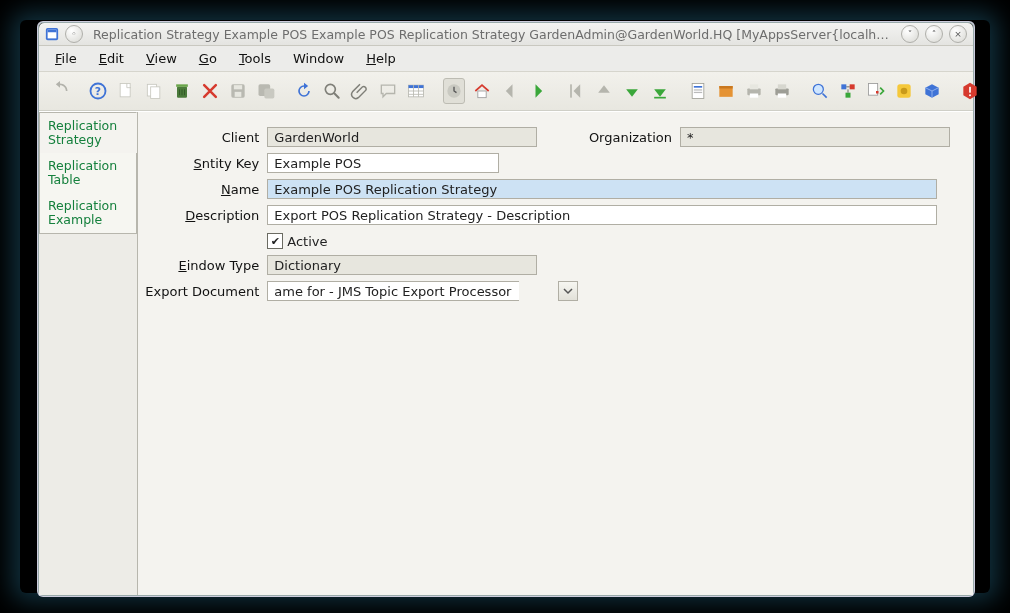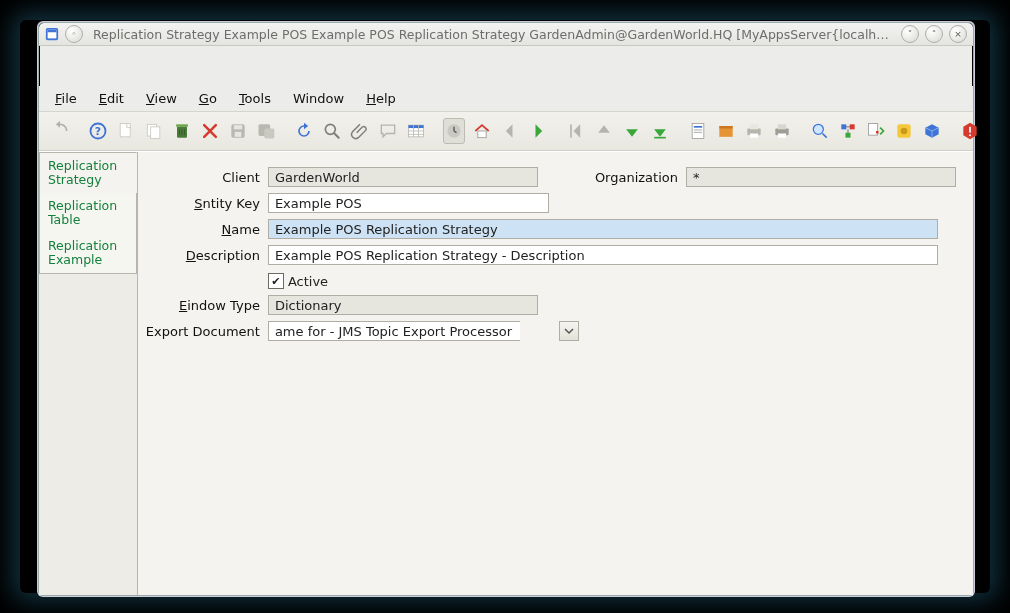--- a/index.html
+++ b/index.html
@@ -24,36 +24,36 @@
   html,body{margin:0;padding:0;font-family:"DejaVu Sans","Liberation Sans",Arial,sans-serif;font-size:13px;color:var(--text);}
   body{background:var(--bg);width:1010px;height:613px;position:relative;overflow:hidden;}
   .glow{position:absolute;inset:20px;border-radius:6px;box-shadow:0 0 25px 8px #2a7a9a66;}
   .window{position:absolute;left:38px;top:22px;width:934px;height:572px;background:var(--win);border:1px solid #9aa;border-radius:5px;display:flex;flex-direction:column;box-shadow:0 0 0 1px #000 inset,0 0 0 1px #ccd;}
   
   .titlebar{height:22px;display:flex;align-items:center;gap:6px;padding:0 6px;background:linear-gradient(#f3f3f1,#e4e4e1);border-bottom:1px solid #c9c8c0;border-radius:5px 5px 0 0;color:var(--title);font-size:12.5px;white-space:nowrap;}
   .titlebar .app-icon{width:14px;height:14px;flex:none;}
   .titlebar .wbtn{width:16px;height:16px;border-radius:50%;border:1px solid #afafaa;background:radial-gradient(circle at 35% 30%,#fff,#d8d8d3);flex:none;display:flex;align-items:center;justify-content:center;font-size:9px;color:#555;}
   .titlebar .title{flex:1;overflow:hidden;text-overflow:ellipsis;white-space:nowrap;padding:0 4px;}
   
-  .menubar{display:flex;gap:2px;padding:3px 6px;background:var(--win);border-bottom:1px solid #d6d5cd;margin-top:40px;}
+  .menubar{display:flex;gap:2px;padding:3px 6px;background:var(--win);border-bottom:1px solid #d6d5cd;}
   .menubar .menu{padding:2px 10px;color:#111;border-radius:3px;}
   .mne{text-decoration:underline;}
   
   .toolbar{display:flex;align-items:center;gap:6px;padding:6px 10px;background:linear-gradient(#f2f1ec,#e8e7e0);border-bottom:1px solid #cfcfc7;}
   .toolbar .tbtn{width:24px;height:24px;display:flex;align-items:center;justify-content:center;border:1px solid transparent;border-radius:3px;}
   .toolbar .tbtn.active{background:#e0dfd7;border-color:#bdbcb3;}
   .toolbar .sep{width:1px;height:22px;background:#cfcfc6;margin:0 2px;}
   
   .body{flex:1;display:flex;position:relative;background:var(--panel);border-top:1px solid #fff;}
   .tabs{width:98px;display:flex;flex-direction:column;background:var(--panel2);border-right:1px solid var(--border);}
   .tab{padding:6px 8px;border:1px solid var(--border);border-bottom:none;background:#f6f6f1;color:#15803d;font-size:12.5px;line-height:14px;cursor:default;}
   .tab.sel{background:var(--panel);border-right-color:var(--panel);position:relative;z-index:2;font-weight:500;}
   .tab+ .tab{border-top:none;}
   .tab:last-child{border-bottom:1px solid var(--border);}
-  .form{flex:1;padding:10px 10px 10px 0;position:relative;}
+  .form{flex:1;padding:10px 16px 10px 0;position:relative;}
   .form table{border-spacing:6px 4px;}
   td.label{text-align:right;vertical-align:top;padding-top:4px;white-space:nowrap;color:#111;width:118px;}
   .field{display:inline-block;border:1px solid var(--field-border);background:#fff;height:20px;padding:2px 6px;font-size:13px;box-sizing:border-box;vertical-align:top;}
   .field.readonly{background:var(--readonly);}
   .field.selected{background:var(--selected);}
   .field.tall{height:62px;}
   .cbwrap{display:flex;align-items:center;gap:4px;padding-top:2px;}
   .checkbox{width:14px;height:14px;border:1px solid #6b6b62;background:#fff;display:inline-flex;align-items:center;justify-content:center;font-size:11px;line-height:11px;color:#222;}
   .combo{position:relative;display:inline-flex;align-items:stretch;gap:39px;}
   .combo .field{border-right:none;}
@@ -301,31 +301,31 @@
       <table>
         <tbody>
             <tr>
           <td class="label">Client</td>
           <td><div class="field readonly" style="width:270px">GardenWorld</div></td>
           <td class="label" style="width:120px">Organization</td>
           <td><div class="field readonly" style="width:270px">*</div></td>
         </tr>
         <tr>
           <td class="label"><span class="mne">S</span><span>ntity Key</span></td>
-          <td><div class="field" style="width:281px">Example POS</div></td>
+          <td><div class="field" style="width:232px">Example POS</div></td>
           <td></td>
               <td></td>
         </tr>
         <tr>
           <td class="label"><span class="mne">N</span><span>ame</span></td>
           <td colspan="3"><div class="field selected" style="width:670px">Example POS Replication Strategy</div></td>
         </tr>
         <tr>
           <td class="label"><span class="mne">D</span><span>escription</span></td>
-          <td colspan="3"><div class="field" style="width:670px">Example POS Replication Strategy - Description</div></td>
+          <td colspan="3"><div class="field" style="width:670px">Export POS Replication Strategy - Description</div></td>
         </tr>
         <tr>
           <td></td>
           <td colspan="3">
             <div class="cbwrap">
               <span class="checkbox">✔</span>
               <span>Active</span>
             </div>
           </td>
         </tr>

